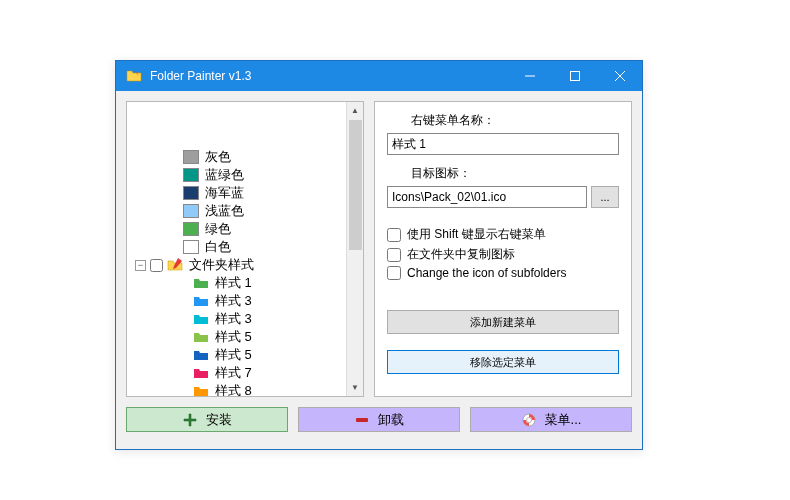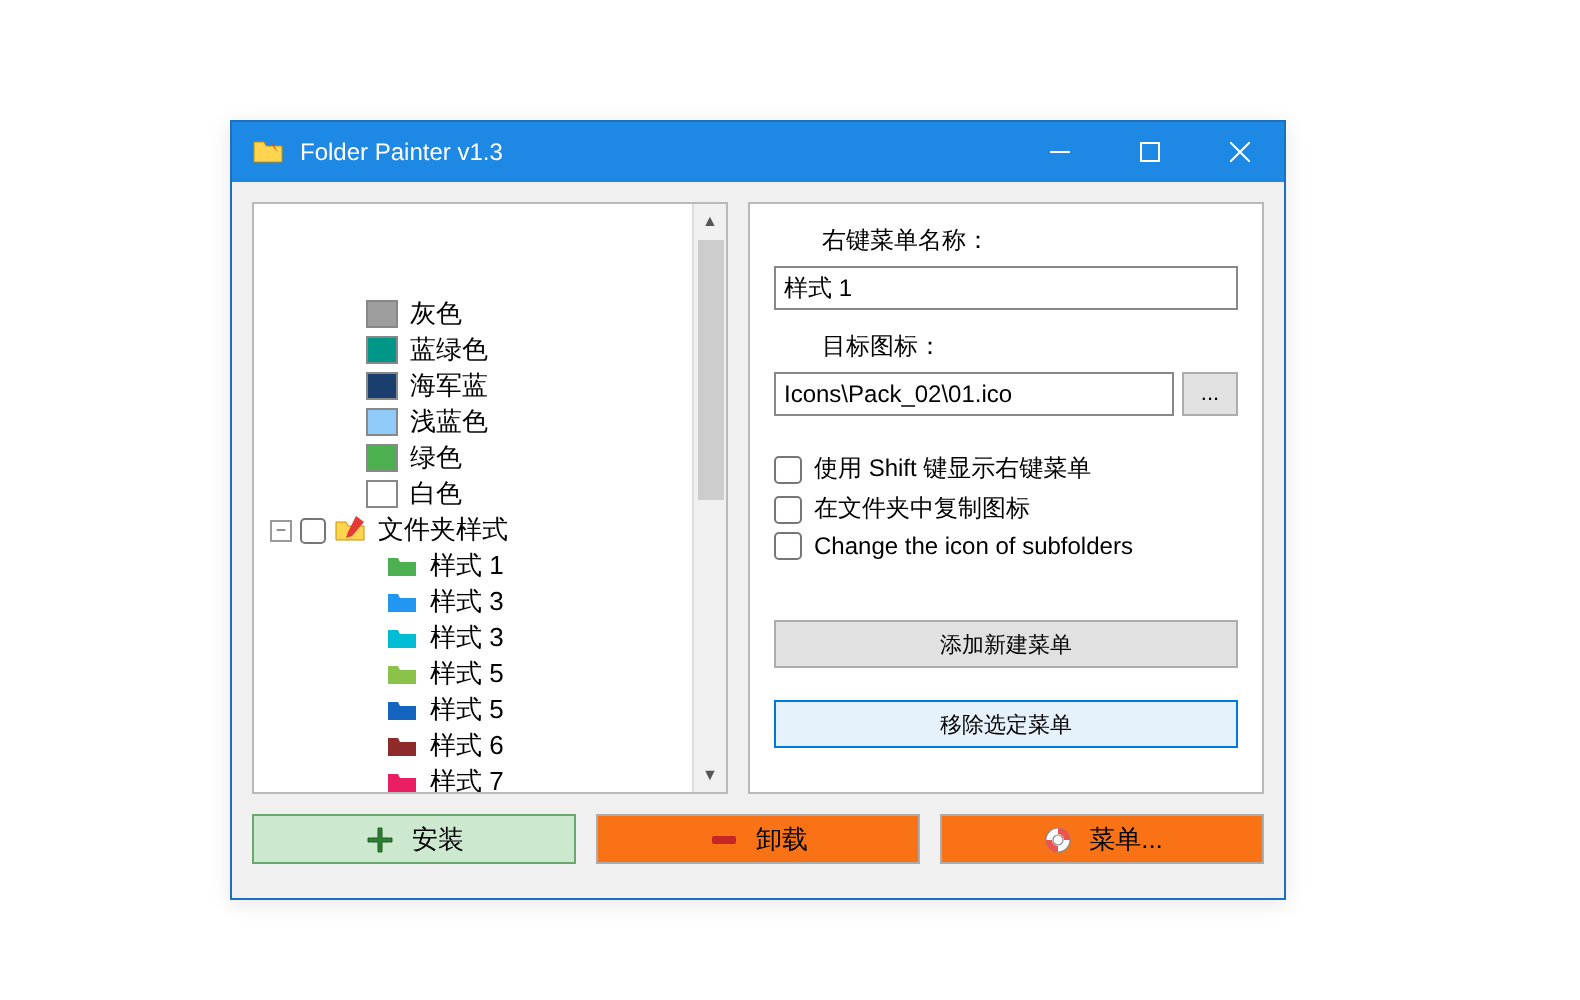--- a/index.html
+++ b/index.html
@@ -201,21 +201,21 @@
   }
   .bottom {
     display: flex;
     gap: 10px;
     padding: 0 10px 10px 10px;
   }
   .bottom-btn {
     flex: 1;
     height: 25px;
     border: 1px solid #adadad;
-    background: #f97316;
+    background: #c4b5fd;
     font-size: 13px;
     cursor: pointer;
     font-family: inherit;
     display: flex;
     align-items: center;
     justify-content: center;
     gap: 8px;
   }
   .bottom-btn.install {
     background: #cce8cf;
@@ -336,29 +336,20 @@
             <span>样式 5</span>
           </div>
         <div class="tree-row">
             <span style="width:34px;margin-left:8px"></span>
             <span class="styico">
               <svg class="folder-svg" viewBox="0 0 16 14">
                 <path d="M1 3 L6 3 L7 5 L15 5 L15 12 L1 12 Z" fill="#1565c0"></path>
               </svg>
             </span>
             <span>样式 5</span>
-          </div>
-        <div class="tree-row">
-            <span style="width:34px;margin-left:8px"></span>
-            <span class="styico">
-              <svg class="folder-svg" viewBox="0 0 16 14">
-                <path d="M1 3 L6 3 L7 5 L15 5 L15 12 L1 12 Z" fill="#8d2b2b"></path>
-              </svg>
-            </span>
-            <span>样式 6</span>
           </div>
         <div class="tree-row">
             <span style="width:34px;margin-left:8px"></span>
             <span class="styico">
               <svg class="folder-svg" viewBox="0 0 16 14">
                 <path d="M1 3 L6 3 L7 5 L15 5 L15 12 L1 12 Z" fill="#e91e63"></path>
               </svg>
             </span>
             <span>样式 7</span>
           </div>

